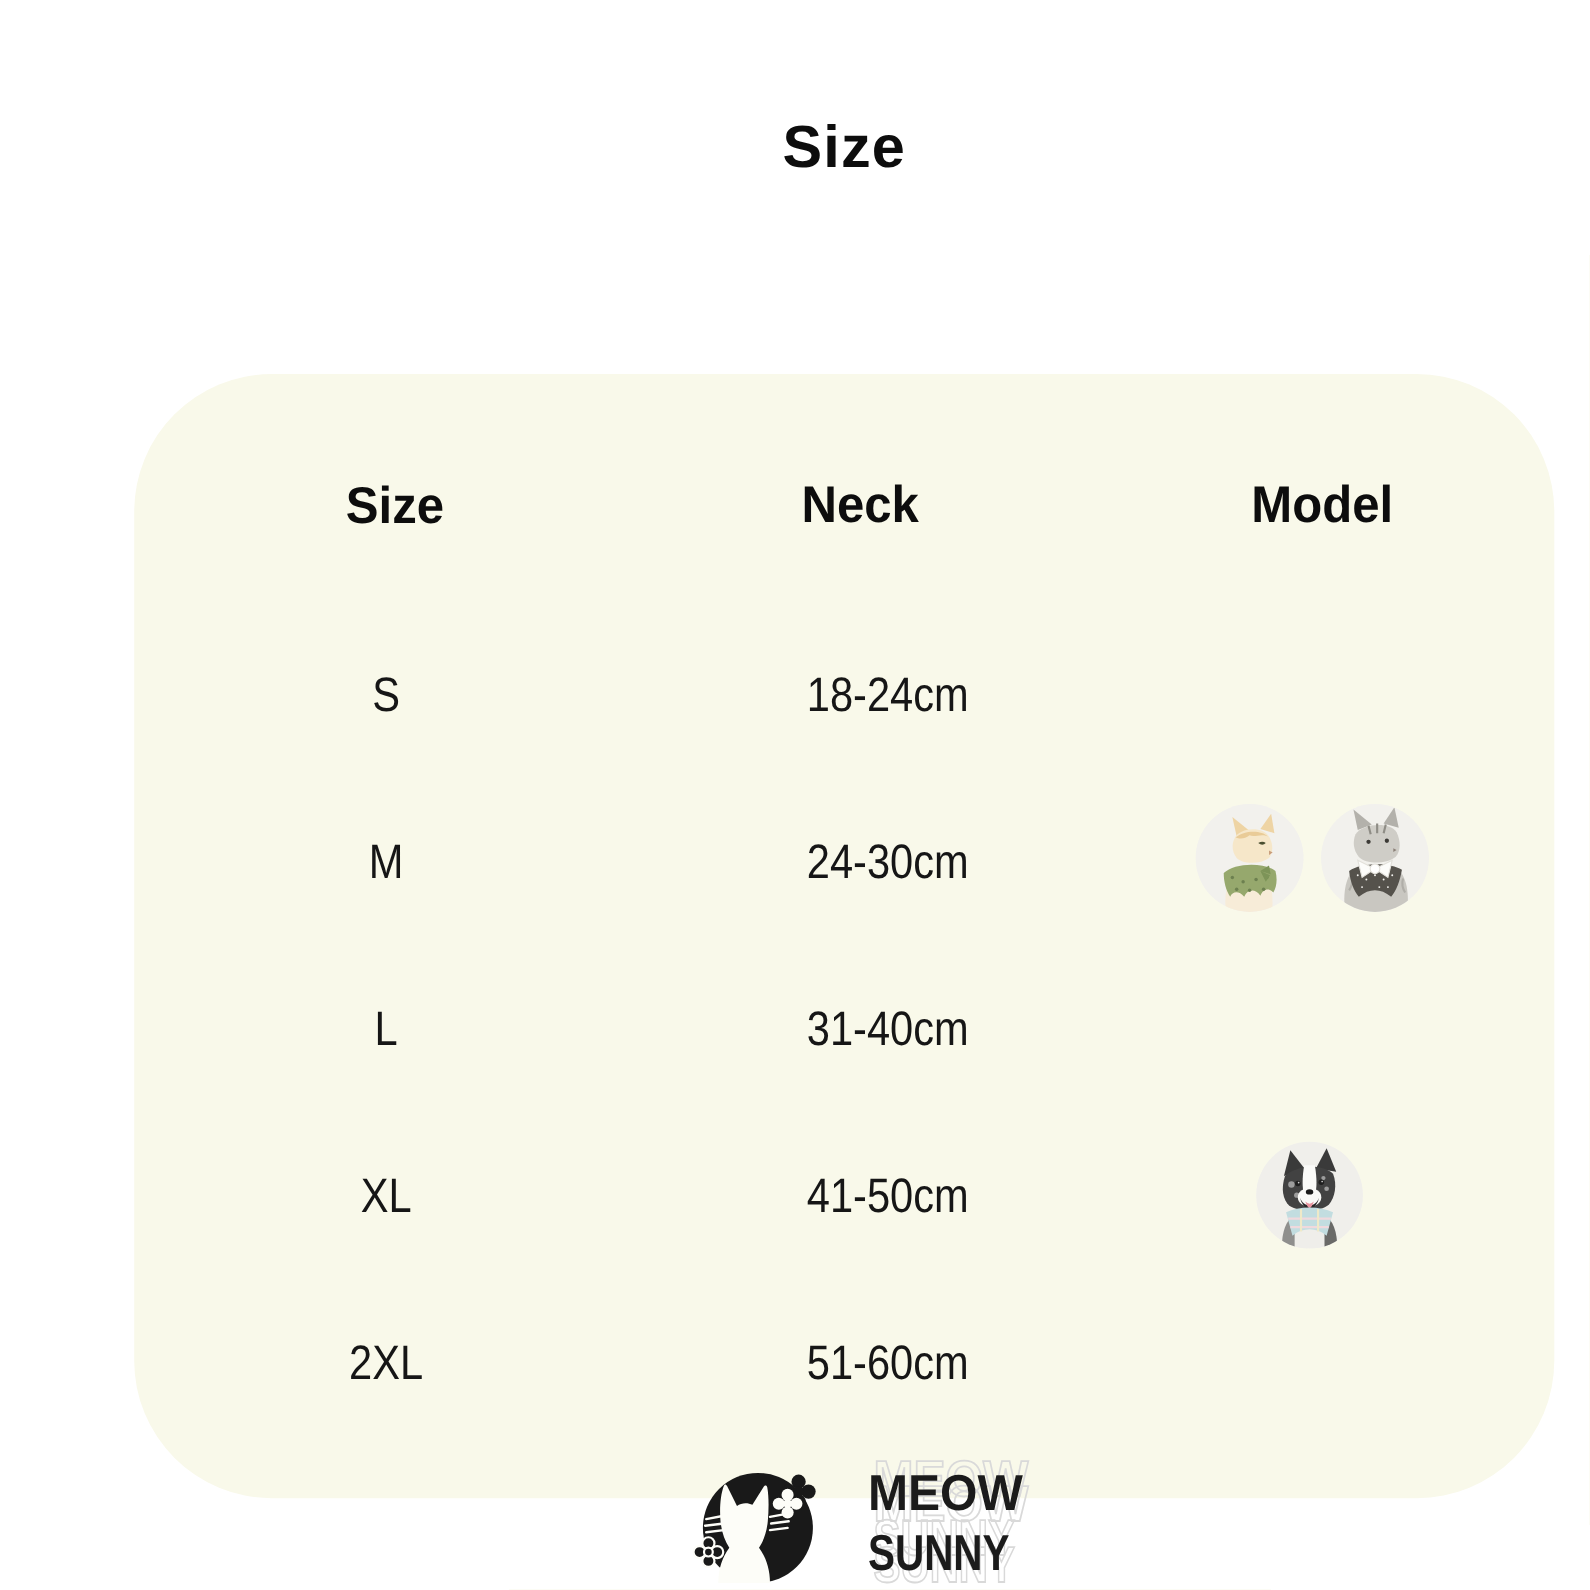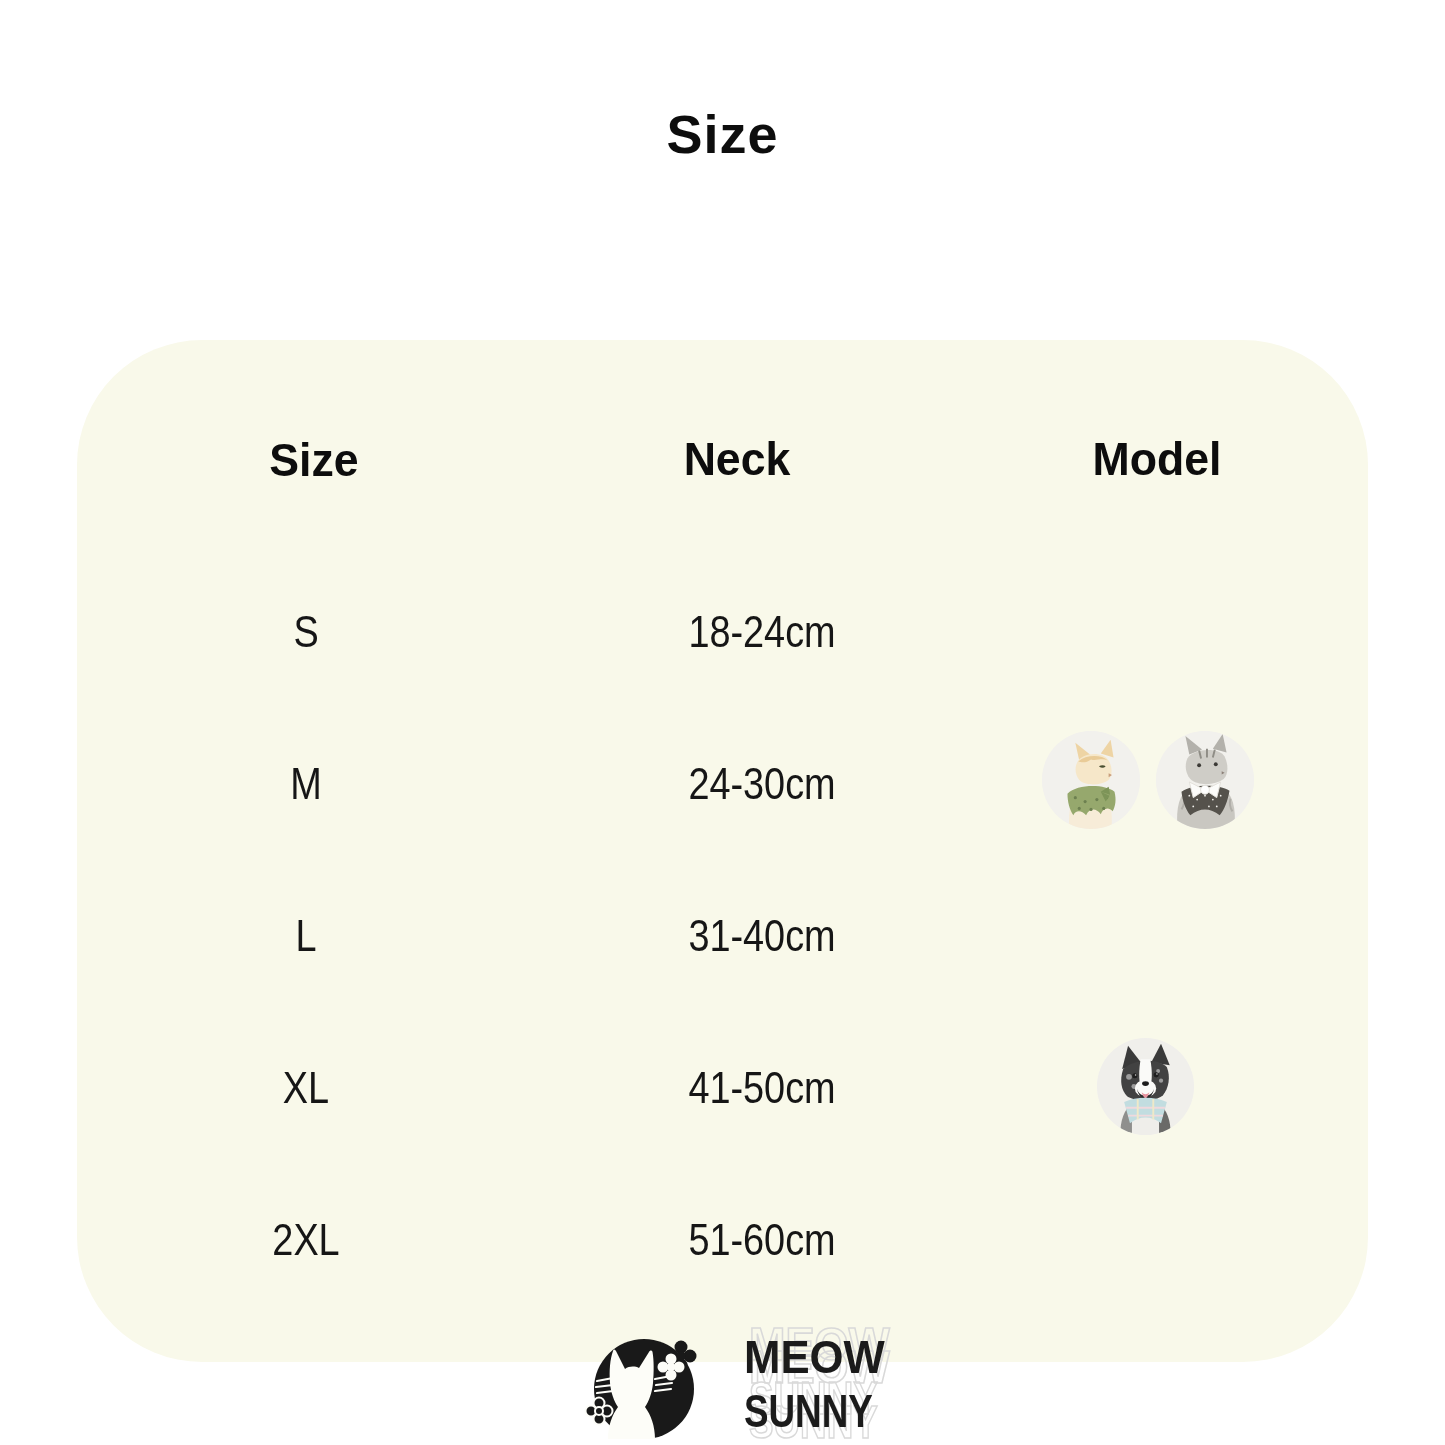--- a/index.html
+++ b/index.html
@@ -2,21 +2,21 @@
 <html><head>
 <meta charset="utf-8">
 <style>
   html,body{margin:0;padding:0;}
   body{
     width:1445px;height:1445px;position:relative;overflow:hidden;
     background:#ffffff;
     font-family:"Liberation Sans","DejaVu Sans",sans-serif;
     color:#111111;
   }
-  .page{position:absolute;inset:0;}
+  .page{position:absolute;inset:0;margin-left:45px;}
   
   .title{
     position:absolute;left:0;top:108px;width:1445px;
     text-align:center;font-weight:900;font-size:54px;line-height:52px;
     letter-spacing:1px;color:#0d0d0d;
   }
   
   .panel{
     position:absolute;left:77px;top:340px;width:1291px;height:1022px;
     background:#f9f9ea;border-radius:125px;

